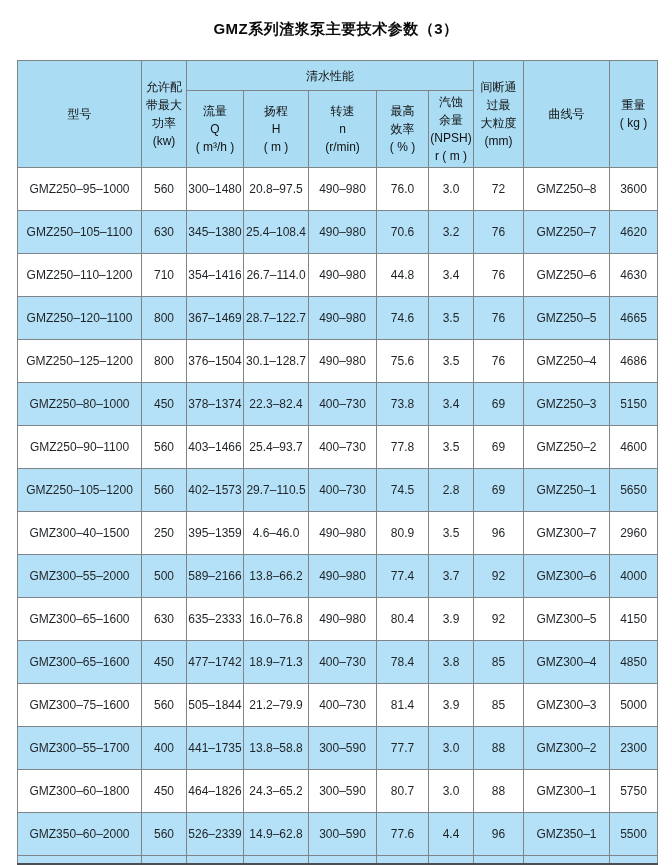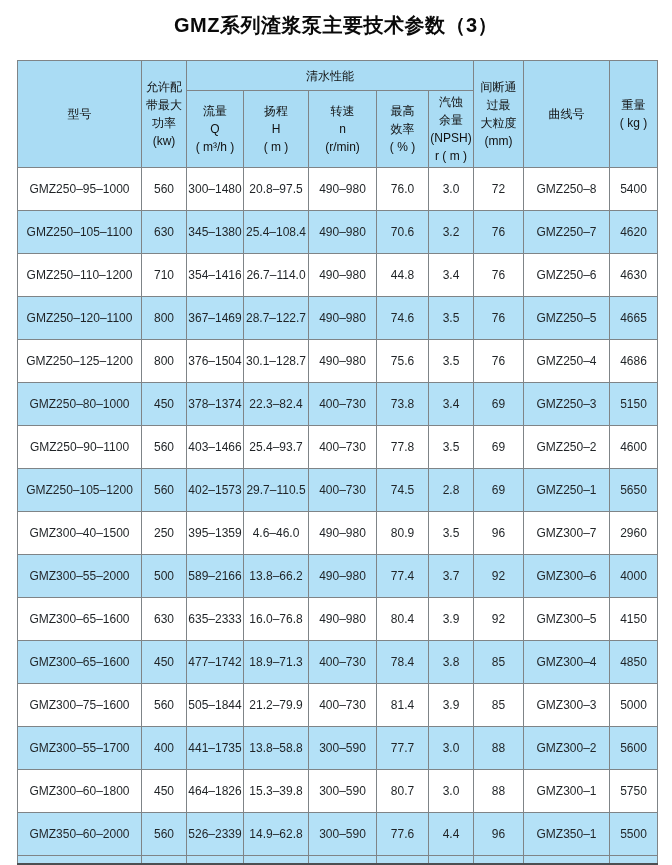--- a/index.html
+++ b/index.html
@@ -10,22 +10,22 @@
     --text-dark:#1f2326;
   }
   *{box-sizing:border-box;}
   html,body{margin:0;padding:0;}
   body{
     width:672px;height:865px;background:#ffffff;
     font-family:"Liberation Sans","DejaVu Sans",sans-serif;
     color:var(--text-dark);
   }
   .title{
-    text-align:center;font-weight:bold;font-size:20px;color:#0a0a0a;
-    padding-top:12px;letter-spacing:0.5px;
+    text-align:center;font-weight:bold;font-size:15px;color:#0a0a0a;
+    padding-top:20px;letter-spacing:0.5px;
   }
   table{
     border-collapse:collapse;table-layout:fixed;
     width:640px;margin:21px 0 0 17px;
     border:1px solid #979b9e;
     border-bottom:3px solid var(--outer-dark);
   }
   th,td{
     border:1px solid var(--border-gray);
     text-align:center;vertical-align:middle;
@@ -99,21 +99,21 @@
       <tr>
         <td>GMZ250–95–1000</td>
         <td>560</td>
         <td>300–1480</td>
         <td>20.8–97.5</td>
         <td>490–980</td>
         <td>76.0</td>
         <td>3.0</td>
         <td>72</td>
         <td>GMZ250–8</td>
-        <td>5400</td>
+        <td>3600</td>
       </tr>
       <tr class="alt">
         <td>GMZ250–105–1100</td>
         <td>630</td>
         <td>345–1380</td>
         <td>25.4–108.4</td>
         <td>490–980</td>
         <td>70.6</td>
         <td>3.2</td>
         <td>76</td>
@@ -255,27 +255,27 @@
       <tr class="alt">
         <td>GMZ300–55–1700</td>
         <td>400</td>
         <td>441–1735</td>
         <td>13.8–58.8</td>
         <td>300–590</td>
         <td>77.7</td>
         <td>3.0</td>
         <td>88</td>
         <td>GMZ300–2</td>
-        <td>5600</td>
+        <td>2300</td>
       </tr>
       <tr>
         <td>GMZ300–60–1800</td>
         <td>450</td>
         <td>464–1826</td>
-        <td>15.3–39.8</td>
+        <td>24.3–65.2</td>
         <td>300–590</td>
         <td>80.7</td>
         <td>3.0</td>
         <td>88</td>
         <td>GMZ300–1</td>
         <td>5750</td>
       </tr>
       <tr class="alt">
         <td>GMZ350–60–2000</td>
         <td>560</td>

